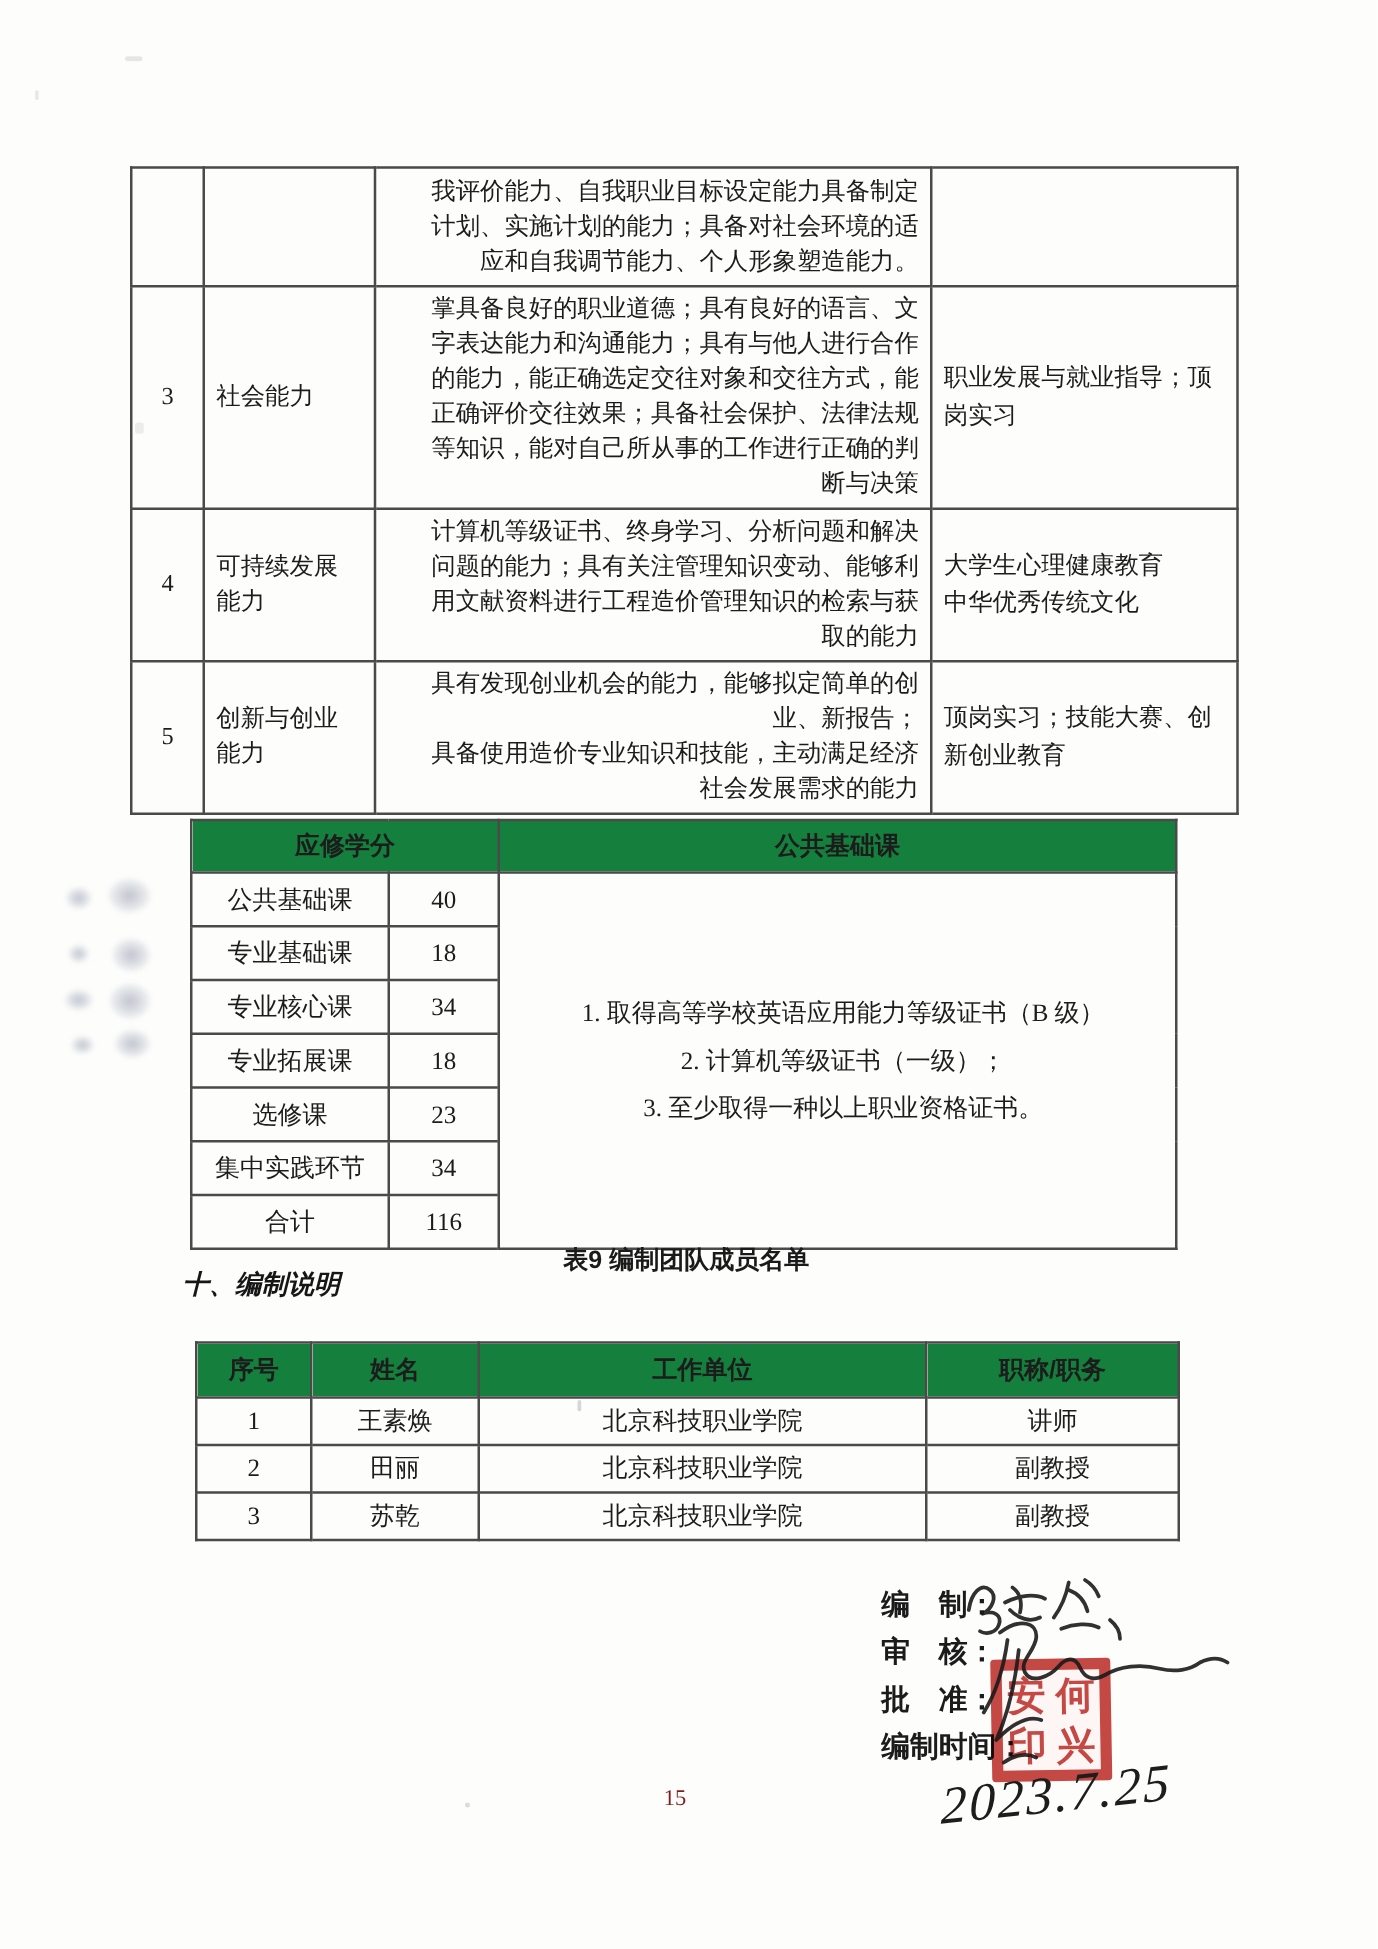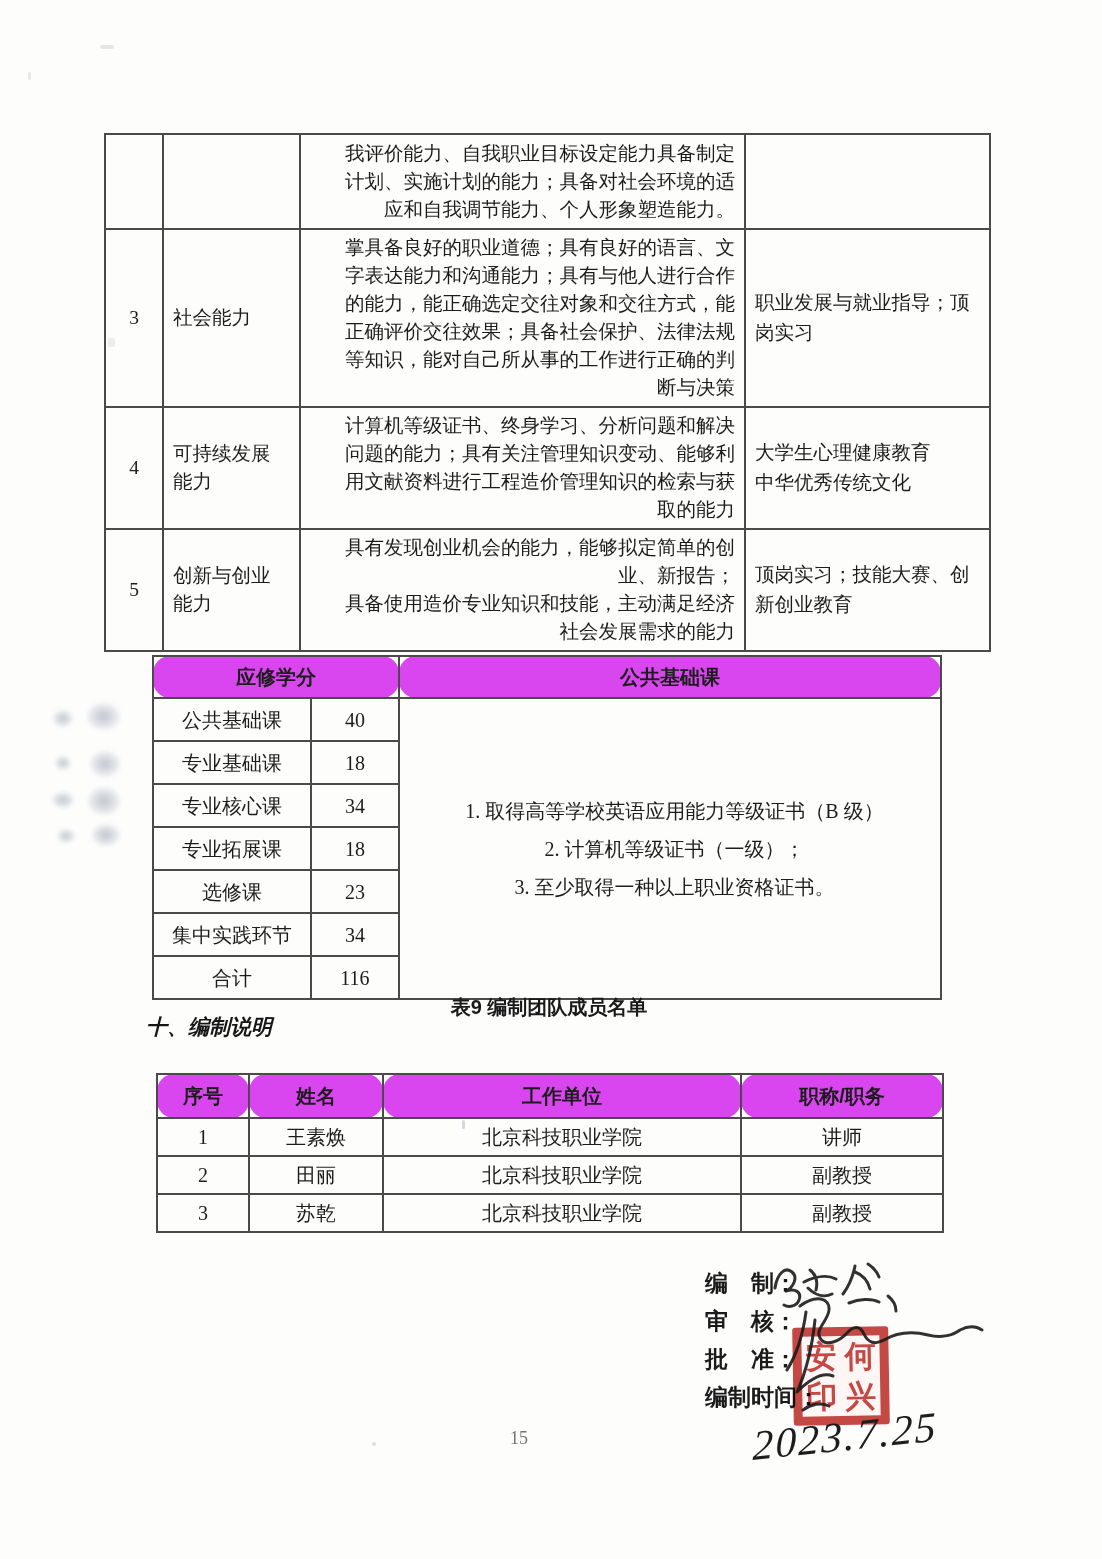--- a/index.html
+++ b/index.html
@@ -14,23 +14,23 @@
   
   table{border-collapse:collapse;position:absolute;table-layout:fixed;}
   td,th{
     border:2px solid #4a4a4a;
     font-size:20px;font-weight:normal;
     padding:4px 9px;line-height:28px;
     vertical-align:middle;overflow:hidden;
   }
   .pre{white-space:pre-line;}
   .grayhead th{
-    background:#d946ef;
+    background:#15803d;
     font-family:"Liberation Sans","DejaVu Sans",sans-serif;
-    font-weight:bold;font-size:20px;text-align:center;border-radius:17px;
+    font-weight:bold;font-size:20px;text-align:center;
   }
 
   
   #abilityTable{left:104px;top:133px;width:885px;}
   #abilityTable td{font-size:19.5px;}
   #abilityTable .c-no{text-align:center;}
   #abilityTable .c-ab{text-align:left;white-space:pre-line;}
   #abilityTable .c-desc{text-align:right;padding-left:38px;}
   #abilityTable .c-course{text-align:left;white-space:pre-line;line-height:30px;}
 
@@ -97,22 +97,22 @@
   .date-hw{
     position:absolute;left:752px;top:1412px;width:190px;
     font-size:42px;font-style:italic;color:#1d1d1d;
     font-family:"Liberation Serif","DejaVu Serif",serif;
     transform:rotate(-6deg) skewX(-6deg);letter-spacing:2px;
     white-space:nowrap;
   }
 
   
   .page-number{
-    position:absolute;left:510px;top:1428px;width:60px;
-    font-size:18px;color:#737373;
+    position:absolute;left:510px;top:1428px;width:60px;text-align:center;
+    font-size:18px;color:#7f1d1d;
   }
 
   
   .smudge{
     position:absolute;border-radius:50%;
     background:radial-gradient(ellipse at center, rgba(95,105,130,.38), rgba(120,130,155,.14) 60%, rgba(120,130,155,0) 100%);
     filter:blur(2px);
   }
   .speck{position:absolute;background:rgba(90,95,110,.4);border-radius:2px;filter:blur(.5px);}
 </style>

